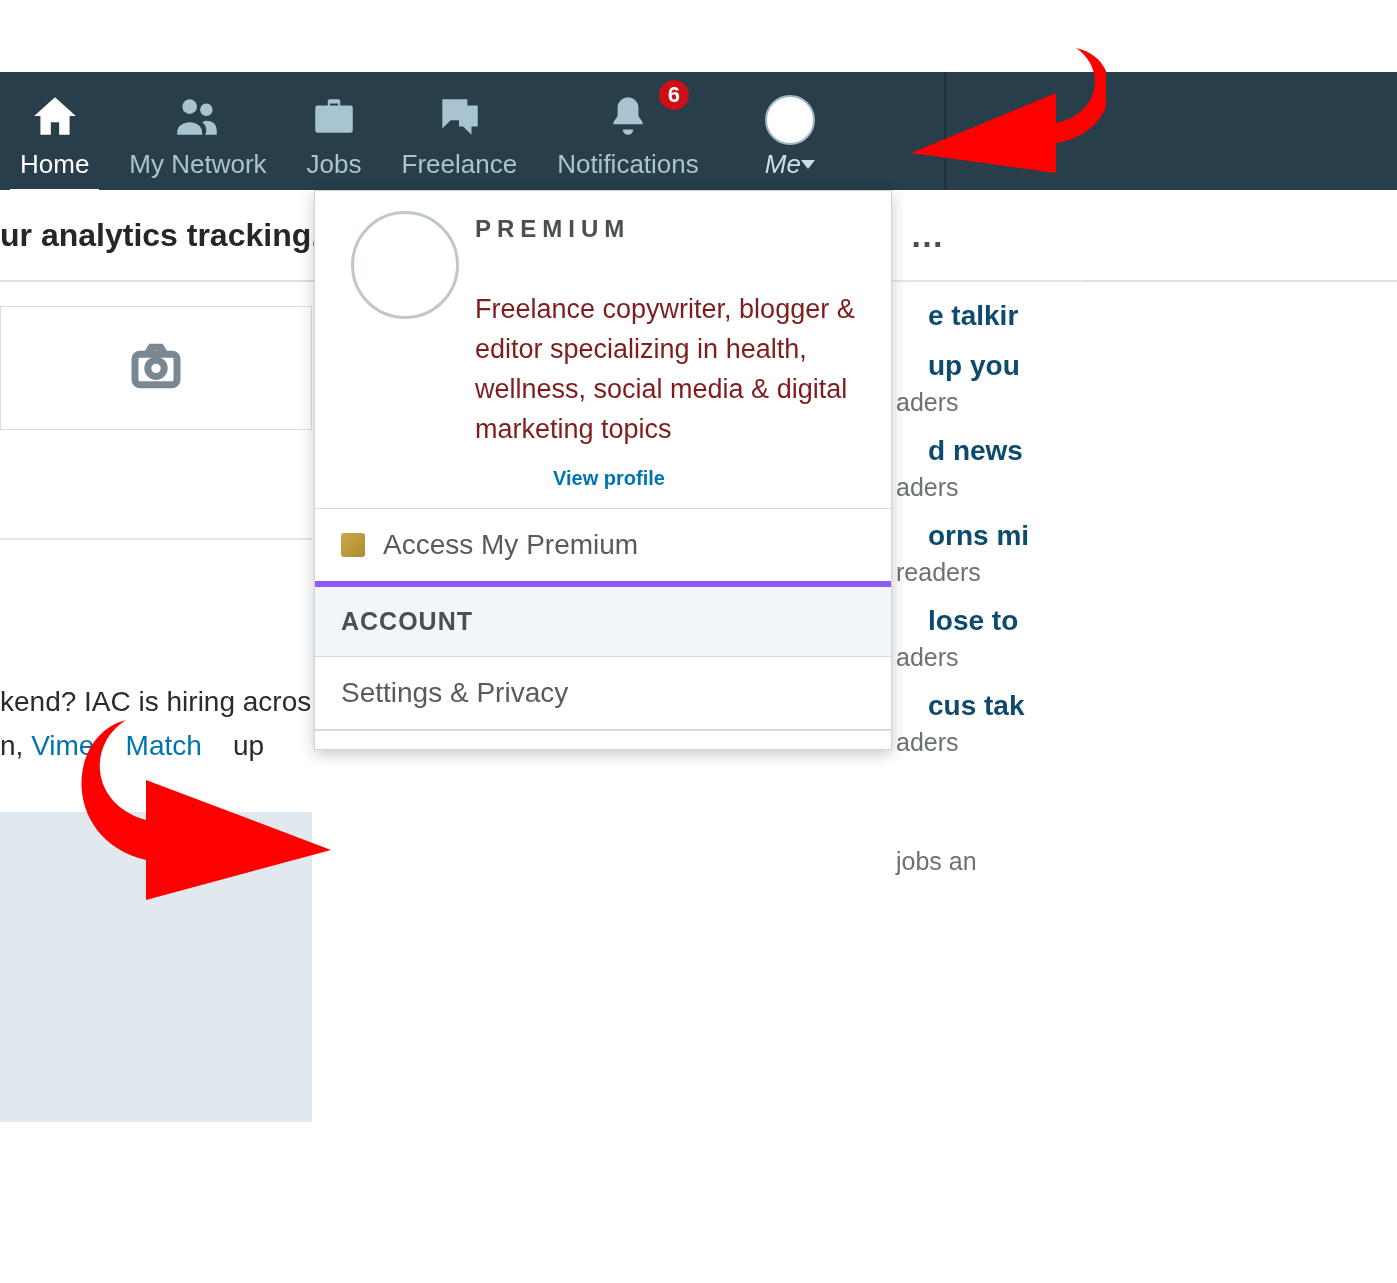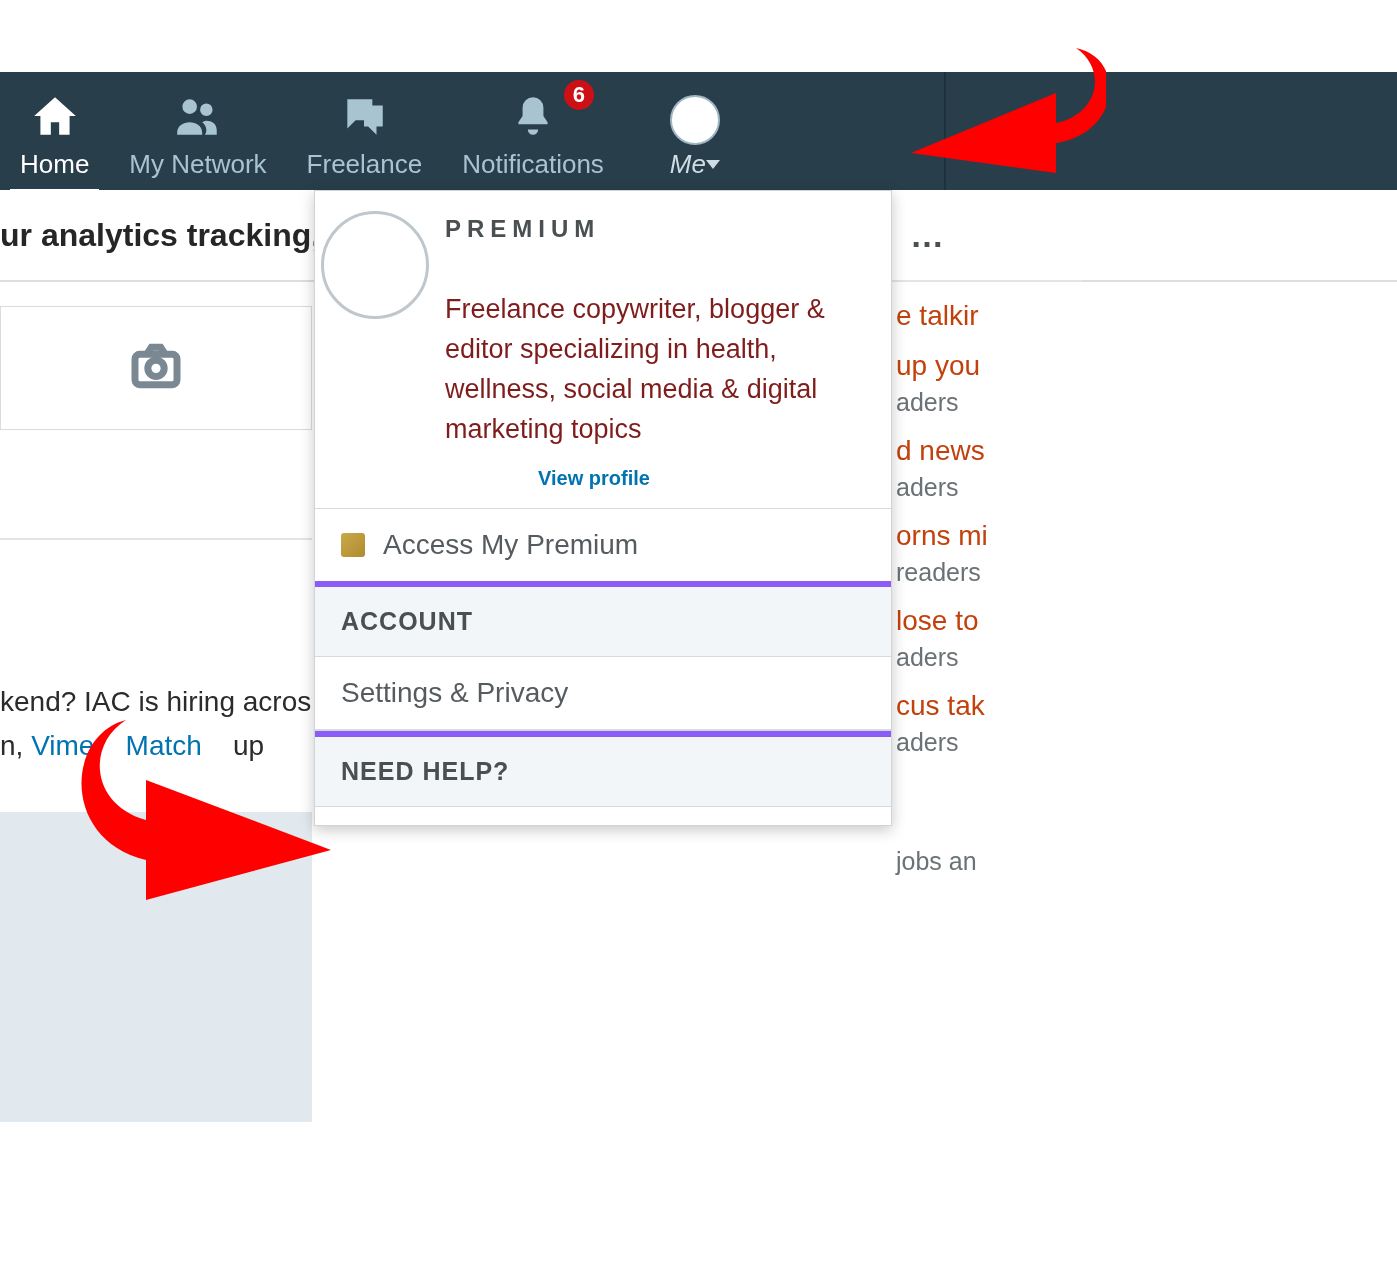--- a/index.html
+++ b/index.html
@@ -154,21 +154,21 @@
   .dropdown {
     position: absolute;
     left: 314px;
     top: 190px;
     width: 578px;
     background: #fff;
     box-shadow: 0 4px 14px rgba(0,0,0,0.22);
     border: 1px solid #d0d4d7;
     z-index: 30;
   }
-  .dd-profile { padding: 20px 24px 18px 6px; }
+  .dd-profile { padding: 20px 24px 18px 36px; }
   .dd-profile-row { display: flex; align-items: flex-start; gap: 16px; }
   .dd-avatar-lg {
     flex: 0 0 auto;
     width: 108px; height: 108px;
     border-radius: 50%;
     border: 3px solid #bfc7cc;
     background: #fff;
   }
   .dd-profile-col { flex: 1 1 auto; padding-top: 4px; }
   .dd-premium {
@@ -230,21 +230,21 @@
   .ellipsis-row {
     height: 92px;
     border-bottom: 2px solid #e2e5e7;
     background: #fff;
     display: flex; align-items: center;
     padding-left: 18px;
     font-size: 34px; font-weight: 700; color: #4a4f52;
   }
   .right-list { padding-left: 4px; }
   .right-item { padding-right: 0; }
-  .right-title { font-size: 28px; font-weight: 400; color: #c2410c; margin-top: 18px; white-space: nowrap; }
+  .right-title { font-size: 28px; font-weight: 700; color: #0c4a6e; margin-top: 18px; white-space: nowrap; margin-left: 32px; }
   .right-sub   { font-size: 25px; color: #6a7276; margin-top: 6px; white-space: nowrap; }
   .right-last  { font-size: 25px; color: #6a7276; margin-top: 90px; white-space: nowrap; }
 
   
   .arrow { position: absolute; z-index: 60; }
   .arrow svg { display: block; }
 </style>
 </head>
 <body>
 
@@ -261,20 +261,28 @@
 
   <div class="nav-item">
     <span>
       <svg viewBox="0 0 24 24">
           <path d="M8 11a3.5 3.5 0 1 0 0-7 3.5 3.5 0 0 0 0 7zm8 1a3 3 0 1 0 0-6 3 3 0 0 0 0 6zM2 20c0-3.3 3-5 6-5s6 1.7 6 5v1H2v-1zm13.3 1c.4-.6.7-1.3.7-2.1 0-1.7-.8-3-2-3.9 1-.5 1.9-.7 2-.7 2.5 0 5 1.4 5 4.6V21h-5.7z"></path>
         </svg>
     </span>
     <span class="nav-label">My Network</span>
   </div>
 
+  <div class="nav-item">
+    <span>
+      <svg viewBox="0 0 24 24">
+          <path d="M10 4h4a1 1 0 0 1 1 1v2h5a1 1 0 0 1 1 1v11a1 1 0 0 1-1 1H4a1 1 0 0 1-1-1V8a1 1 0 0 1 1-1h5V5a1 1 0 0 1 1-1zm0 3h4V6h-4v1z"></path>
+        </svg>
+    </span>
+    <span class="nav-label">Jobs</span>
+  </div>
 
   <div class="nav-item">
     <span>
       <svg viewBox="0 0 24 24">
           <path d="M4 4h12v10H8l-4 4V4zm5 3h12v10h-3v4l-4-4h-2v-3h2V7H9z"></path>
         </svg>
     </span>
     <span class="nav-label">Freelance</span>
   </div>
 
@@ -378,21 +386,20 @@
   </div>
 
   <div class="dd-header">ACCOUNT</div>
 
   <div class="dd-item">
     <span>Settings &amp; Privacy</span>
   </div>
   <div class="dd-sep"></div>
   <div class="dd-sep"></div>
 
-  <div class="dd-header">NEED HELP?</div>
   <div style="height:18px"></div>
 </div>
 
 <div class="arrow" style="left:906px; top:38px">
   <svg width="200" height="150" viewBox="0 0 200 150">
     <path d="M170 10 C200 30 195 75 150 85 L150 55 L5 115 L150 135 L150 105 C215 95 220 20 170 10 Z" fill="#ff0000" transform="scale(1,1)"></path>
   </svg>
 </div>
 
 <div class="arrow" style="left:76px; top:710px">

